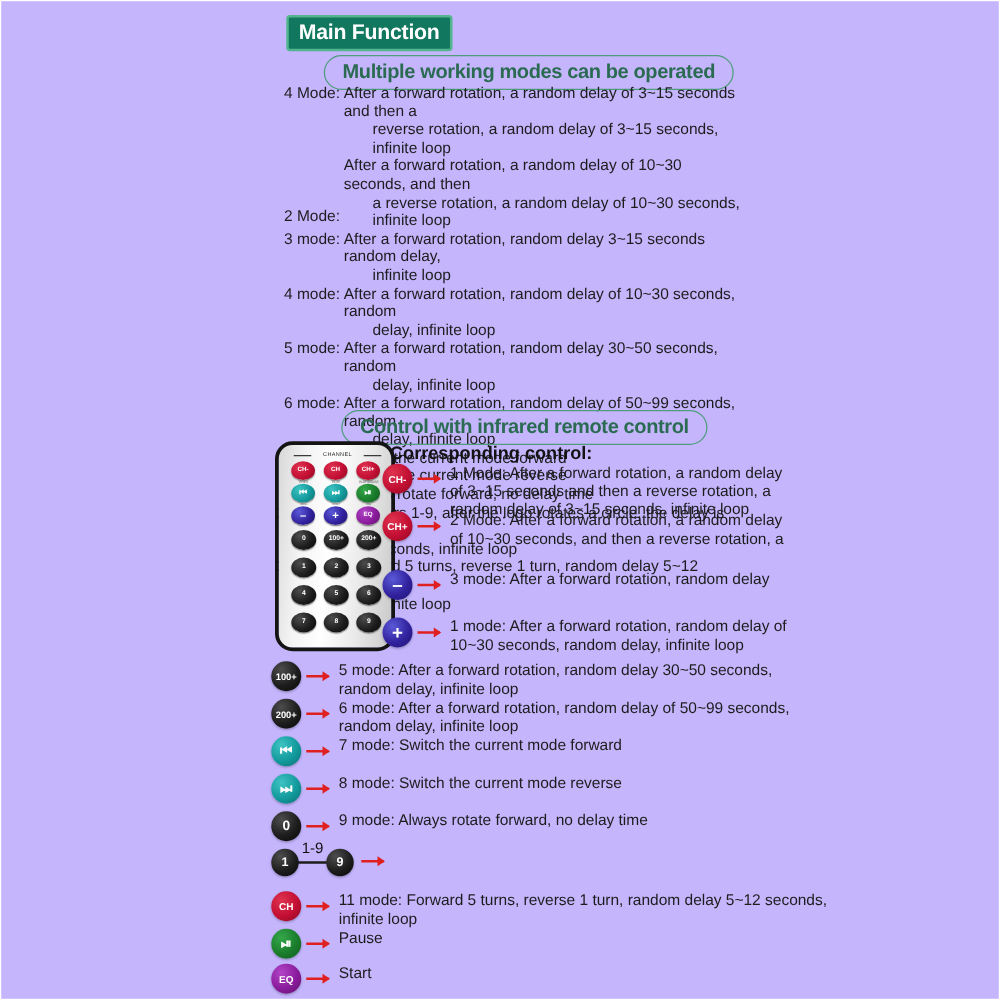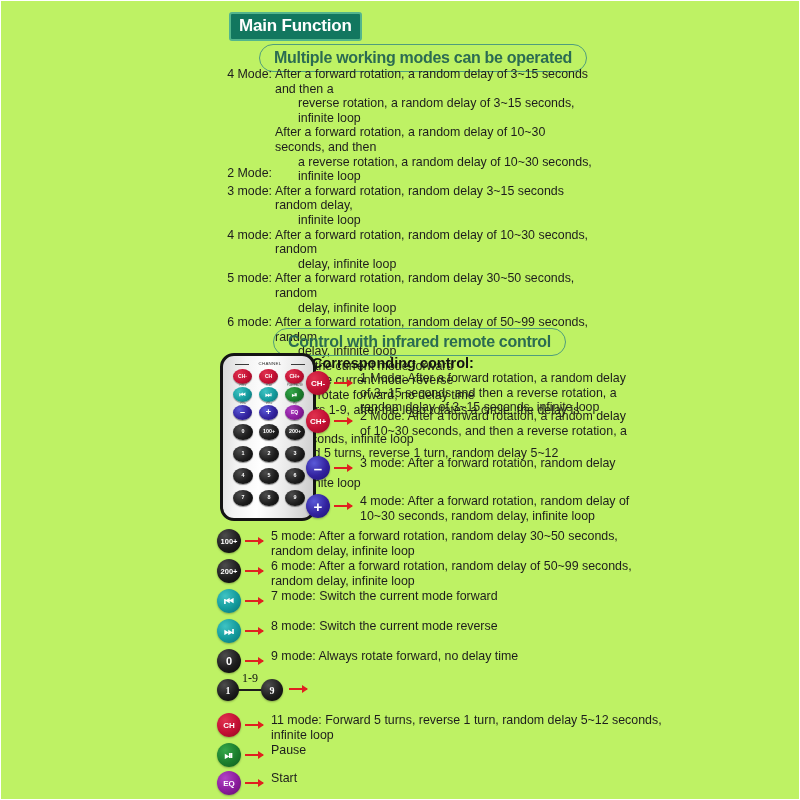--- a/index.html
+++ b/index.html
@@ -5,21 +5,21 @@
   html,body{margin:0;padding:0;}
   body{
     width:800px;height:800px;
     background:#eeeeee;
     font-family:"Liberation Sans", sans-serif;
     overflow:hidden;
   }
   #page{
     position:relative;
     width:800px;height:800px;
-    background:#bef264;
+    background:#c4b5fd;
     box-sizing:border-box;
     border:1px solid #ffffff;
   }
 
   
   .badge-main{
     position:absolute;left:228px;top:11px;
     background:#12775f;
     border:2px solid #53b58d;
     border-radius:3px;
@@ -135,21 +135,21 @@
   .black{background:radial-gradient(circle at 34% 28%, #4d4d4d 0%, #1d1d1d 55%, #070707 100%);}
 
   #corr-title{
     position:absolute;left:311px;top:354px;
     font-size:14.5px;font-weight:bold;color:#131313;
   }
 
   
   #entry-10 .pairwrap{
     position:relative;flex:0 0 auto;
-    width:66px;height:24px;font-family:Liberation Serif, serif;
+    width:66px;height:24px;
   }
   #entry-10 .pairwrap .d1,#entry-10 .pairwrap .d9{
     position:absolute;top:2px;width:22px;height:22px;border-radius:50%;
     display:flex;align-items:center;justify-content:center;
     color:#fff;font-weight:bold;font-size:10px;
     box-shadow:0 1px 2px rgba(0,0,0,.28);
   }
   #entry-10 .pairwrap .d1{left:0;}
   #entry-10 .pairwrap .d9{left:44px;}
   #entry-10 .pairwrap .bar{
@@ -267,21 +267,21 @@
         <div class="etext"><span>2 Mode: After a forward rotation, a random delay</span><span class="cont">of 10~30 seconds, and then a reverse rotation, a</span></div>
       </div>
       <div class="entry" style="left: 305px; top: 455px; width: 490px;">
         <div class="dot blue" style="width: 24px; height: 24px; font-size: 15px;">–</div>
         <div class="arrow" style="width: 18px; margin-top: 11px; margin-left: 4px; margin-right: 8px;"></div>
         <div class="etext"><span>3 mode: After a forward rotation, random delay</span></div>
       </div>
       <div class="entry" style="left: 305px; top: 493px; width: 490px;">
         <div class="dot blue" style="width: 24px; height: 24px; font-size: 15px;">+</div>
         <div class="arrow" style="width: 18px; margin-top: 11px; margin-left: 4px; margin-right: 8px;"></div>
-        <div class="etext"><span>4 mode: After a forward rotation, random delay of</span><span class="cont">10~30 seconds, random delay, infinite loop</span></div>
+        <div class="etext"><span>1 mode: After a forward rotation, random delay of</span><span class="cont">10~30 seconds, random delay, infinite loop</span></div>
       </div>
       <div class="entry" style="left: 216px; top: 528px; width: 579px;">
         <div class="dot black" style="width: 24px; height: 24px; font-size: 7.5px;">100+</div>
         <div class="arrow" style="width: 18px; margin-top: 11px; margin-left: 4px; margin-right: 8px;"></div>
         <div class="etext"><span>5 mode: After a forward rotation, random delay 30~50 seconds,</span><span class="cont">random  delay, infinite loop</span></div>
       </div>
       <div class="entry" style="left: 216px; top: 558px; width: 579px;">
         <div class="dot black" style="width: 24px; height: 24px; font-size: 7.5px;">200+</div>
         <div class="arrow" style="width: 18px; margin-top: 11px; margin-left: 4px; margin-right: 8px;"></div>
         <div class="etext"><span>6 mode: After a forward rotation, random delay of 50~99 seconds,</span><span class="cont">random delay, infinite loop</span></div>

